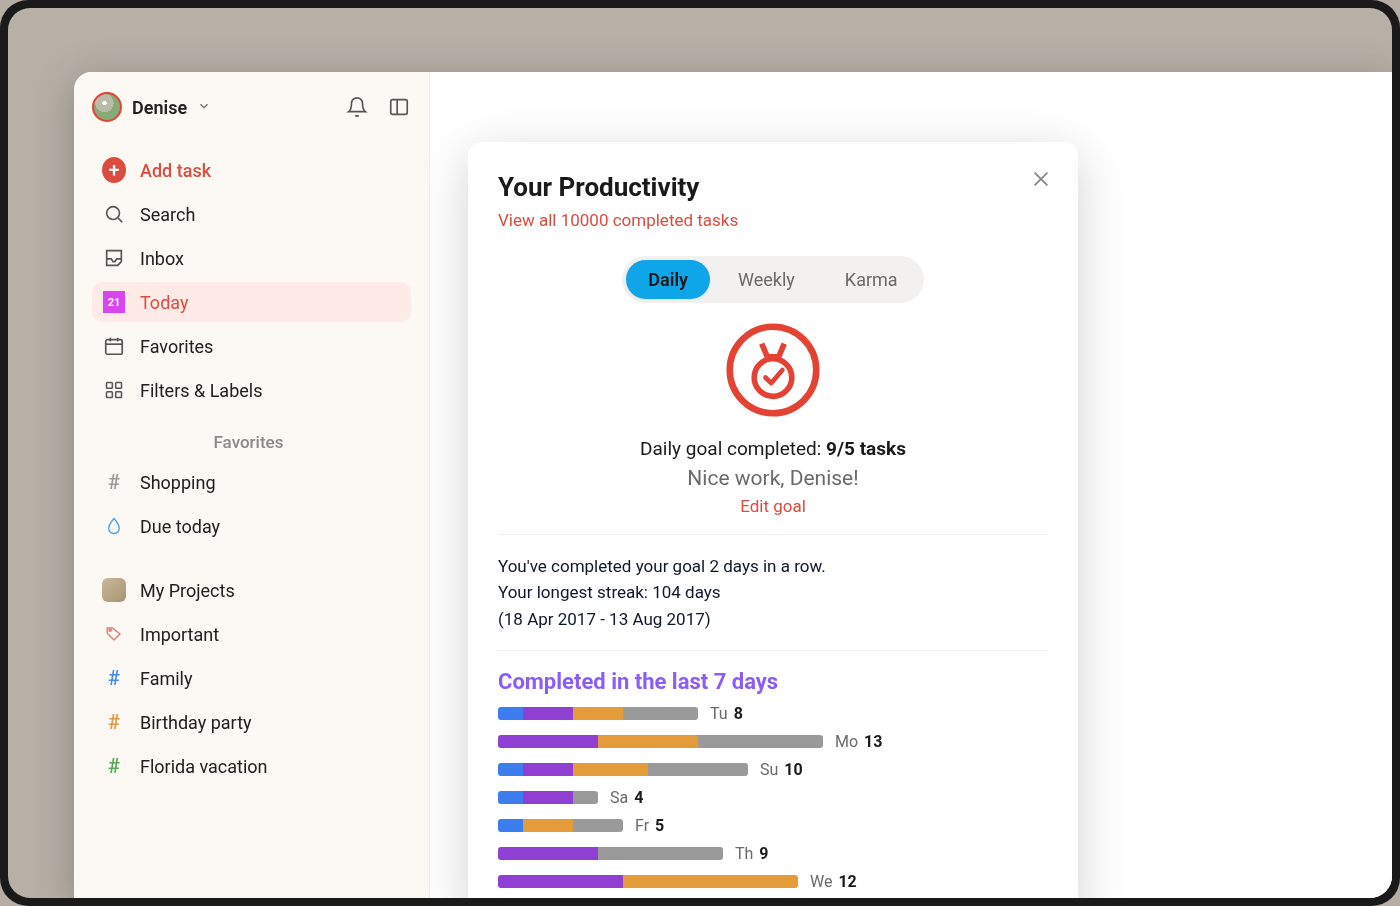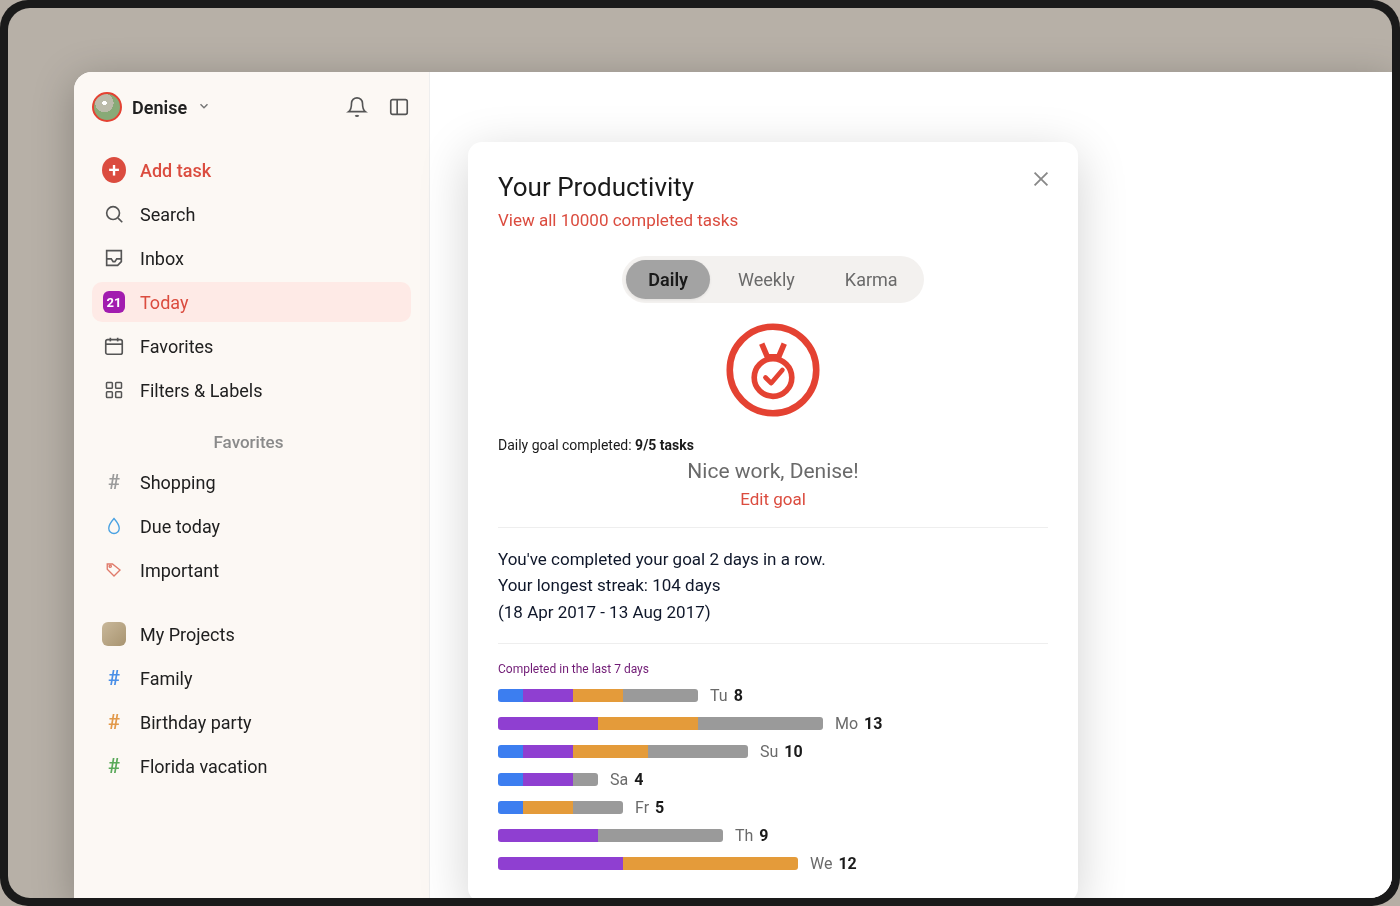--- a/index.html
+++ b/index.html
@@ -79,23 +79,23 @@
   .nav-item.add { color: #db4c3f; font-weight: 500; }
   .nav-item.active { background: #feeae6; color: #db4c3f; }
   .nav-icon { width: 24px; height: 24px; display:flex; align-items:center; justify-content:center; flex-shrink:0; }
   .plus-circle {
     width: 26px; height: 26px; border-radius: 50%;
     background: #db4c3f; color: #fff;
     display:flex; align-items:center; justify-content:center;
     font-size: 20px; line-height: 1;
   }
   .today-icon {
-    width: 22px; height: 22px; border-radius: 6px;
-    background: #a21caf; color:#fff;
-    font-size: 13px; font-weight:700;
+    width: 22px; height: 22px; border-radius: 0;
+    background: #d946ef; color:#fff;
+    font-size: 11px; font-weight:700;
     display:flex; align-items:center; justify-content:center;
   }
   .section-label {
     font-size: 17px; color: #8a8a8a; font-weight: 500;
     padding: 18px 10px 6px 4px;
     text-align: center;
   }
   .hash { font-size: 20px; font-weight: 600; }
   .hash.gray { color: #9b9b9b; }
   .hash.blue { color: #4a8fe7; }
@@ -112,41 +112,41 @@
   .main { flex: 1; position: relative; background:#fff; }
   .modal {
     position: absolute;
     top: 70px; left: 38px;
     width: 610px;
     background: #fff;
     border-radius: 14px;
     box-shadow: 0 12px 50px rgba(0,0,0,.18);
     padding: 30px 30px 20px 30px;
   }
-  .modal-title { font-size: 26px; font-weight: 400; color:#1a1a1a; }
+  .modal-title { font-size: 26px; font-weight: 700; color:#1a1a1a; }
   .modal-sub { color:#db4c3f; font-size: 17px; margin-top: 8px; cursor:pointer; }
   .close-x { position:absolute; top:26px; right:26px; color:#888; cursor:pointer; }
   .tabs {
     display:flex; gap: 6px;
     background:#f3f1ef; border-radius: 30px;
     width: fit-content; margin: 26px auto 20px; padding: 4px;
   }
   .tab {
     padding: 9px 22px; font-size: 18px; color:#6a6a6a;
     border-radius: 26px; cursor:pointer;
   }
-  .tab.active { background:#a3a3a3; color:#1a1a1a; font-weight:600; box-shadow:0 1px 3px rgba(0,0,0,.08); }
+  .tab.active { background:#0ea5e9; color:#1a1a1a; font-weight:600; box-shadow:0 1px 3px rgba(0,0,0,.08); }
   .medal-wrap { display:flex; justify-content:center; margin-bottom: 20px; }
-  .goal-line { text-align:left; font-size:14px; color:#1a1a1a; }
+  .goal-line { text-align:center; font-size:19px; color:#1a1a1a; }
   .goal-line .b { font-weight:700; }
   .nice { text-align:center; color:#6a6a6a; font-size:21px; margin-top:6px; }
   .edit { text-align:center; color:#db4c3f; font-size:17px; margin-top:6px; cursor:pointer; }
   hr.sep { border:none; border-top:1px solid #eee; margin: 18px 0; }
   .streak-block { text-align:left; color:#0f172a; font-size:17px; line-height:1.55; }
-  .chart-title { font-weight:400; font-size:12px; margin: 18px 0 10px; color:#701a75; }
+  .chart-title { font-weight:700; font-size:22px; margin: 18px 0 10px; color:#8b5cf6; }
   .bar-row { display:flex; align-items:center; gap:12px; margin-bottom:9px; }
   .bar-track { display:flex; height:13px; border-radius:3px; overflow:hidden; }
   .bar-seg { height:100%; }
   .bar-label { font-size:16px; color:#6a6a6a; display:flex; gap:6px; align-items:baseline; }
   .bar-label .v { color:#1a1a1a; font-weight:700; }
 </style>
 </head>
 <body>
 
 <div class="outer-frame">
@@ -239,35 +239,35 @@
       <span>Shopping</span>
     </div>
     <div class="nav-item">
       <span class="nav-icon drop">
         <svg width="18" height="18" viewBox="0 0 24 24" fill="none" stroke="#4aa2e2" stroke-width="1.8">
                 <path d="M12 2s7 8 7 13a7 7 0 11-14 0c0-5 7-13 7-13z"></path>
               </svg>
       </span>
       <span>Due today</span>
     </div>
+    <div class="nav-item" style="margin-top:20px">
+      <span class="nav-icon">
+              <span class="proj-icon"></span>
+            </span>
+      <span>My Projects</span>
+    </div>
+
     <div class="nav-item">
       <span class="nav-icon tag-ic">
         <svg width="18" height="18" viewBox="0 0 24 24" fill="none" stroke="#e07a6a" stroke-width="1.8">
                 <path d="M20 12l-8 8-9-9V4h7z"></path>
                 <circle cx="7" cy="7" r="1.5"></circle>
               </svg>
       </span>
       <span>Important</span>
-    </div>
-
-    <div class="nav-item" style="margin-top:20px">
-      <span class="nav-icon">
-              <span class="proj-icon"></span>
-            </span>
-      <span>My Projects</span>
     </div>
     <div class="nav-item">
       <span class="nav-icon hash blue">#</span>
       <span>Family</span>
     </div>
     <div class="nav-item">
       <span class="nav-icon hash orange">#</span>
       <span>Birthday party</span>
     </div>
     <div class="nav-item">

